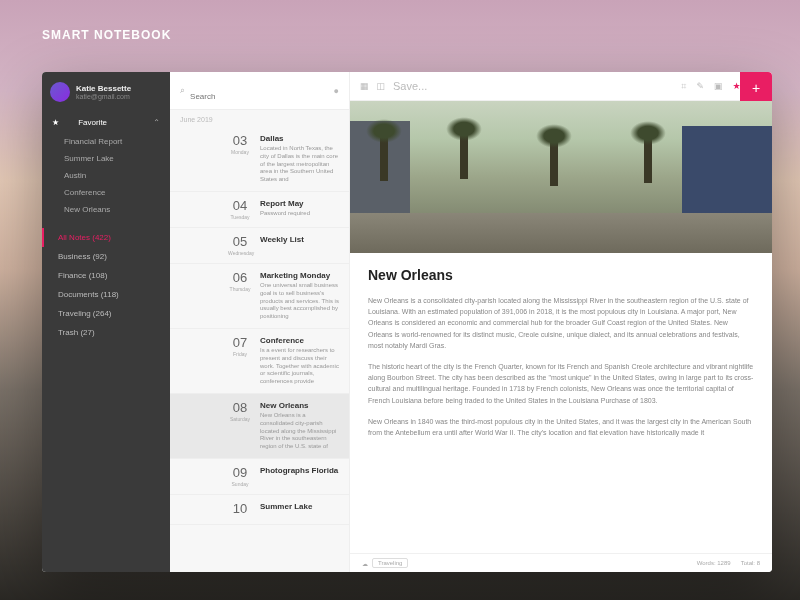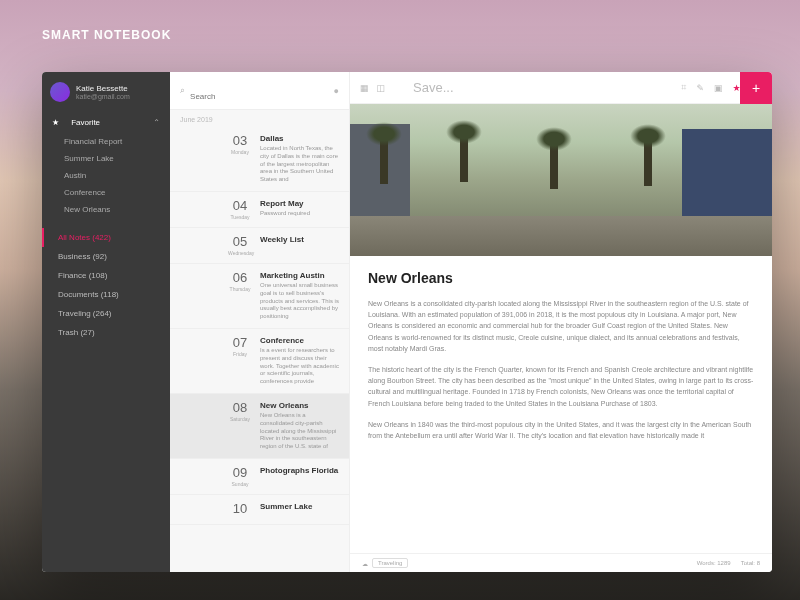--- a/index.html
+++ b/index.html
@@ -10,25 +10,25 @@
 }
 .app-title { position: absolute; top: 28px; left: 42px; color: #fff; font-size: 12px; font-weight: 600; letter-spacing: 1px; }
 .window {
   position: absolute; top: 72px; left: 42px; right: 28px; bottom: 28px;
   background: #fff; border-radius: 4px; overflow: hidden; display: flex;
   box-shadow: 0 20px 60px rgba(0,0,0,0.35);
 }
 .sidebar { width: 128px; background: #3a3a3a; color: #ccc; display: flex; flex-direction: column; font-size: 8px; }
 .user { display: flex; align-items: center; gap: 6px; padding: 10px 8px; }
 .avatar { width: 20px; height: 20px; border-radius: 50%; background: linear-gradient(135deg,#6a5acd,#8a2be2); flex-shrink: 0; }
-.user-name { color: #eee; font-size: 8px; font-weight: 400; }
+.user-name { color: #eee; font-size: 8px; font-weight: 700; }
 .user-email { color: #888; font-size: 7px; }
 .fav-header { display: flex; align-items: center; justify-content: space-between; padding: 6px 10px; cursor: pointer; }
 .fav-header .star { color: #fff; font-size: 8px; }
-.fav-header .label { color: #fff; font-size: 8px; flex: 1; margin-left: 12px; }
+.fav-header .label { color: #fff; font-size: 8px; flex: 1; margin-left: 19px; }
 .fav-header .chev { color: #aaa; font-size: 8px; }
 .fav-item { padding: 4px 10px 4px 22px; color: #aaa; font-size: 8px; cursor: pointer; }
 .cat-item { padding: 5px 10px 5px 14px; color: #bbb; font-size: 8px; cursor: pointer; border-left: 2px solid transparent; }
 .cat-item.active { color: #e91e63; border-left-color: #e91e63; }
 .catgap { height: 10px; }
 
 .midcol { width: 180px; background: #f7f7f7; border-right: 1px solid #eee; display: flex; flex-direction: column; }
 .search-row { display: flex; align-items: center; padding: 8px 10px; background: #fff; border-bottom: 1px solid #eee; }
 .search-icon { color: #aaa; font-size: 9px; margin-right: 5px; }
 .search-input { flex: 1; border: none; outline: none; font-size: 8px; color: #888; background: transparent; margin-top: 12px; }
@@ -41,21 +41,21 @@
 .note-day { font-size: 13px; color: #666; font-weight: 300; line-height: 1; }
 .note-dow { font-size: 5px; color: #aaa; margin-top: 2px; }
 .note-body { flex: 1; min-width: 0; }
 .note-title { font-size: 8px; color: #333; font-weight: 600; margin-bottom: 2px; }
 .note-snip { font-size: 6px; color: #999; line-height: 1.3; }
 
 .main { flex: 1; background: #fff; display: flex; flex-direction: column; position: relative; }
 .toolbar { display: flex; align-items: center; padding: 8px 10px; border-bottom: 1px solid #f0f0f0; gap: 10px; }
 .tb-left { display: flex; gap: 8px; align-items: center; }
 .tb-ico { color: #bbb; font-size: 9px; cursor: pointer; }
-.tb-save { color: #bbb; font-size: 13px; margin-left: 20px; }
+.tb-save { color: #bbb; font-size: 11px; margin-left: 0; }
 .tb-right { margin-left: auto; display: flex; gap: 10px; align-items: center; }
 .tb-star { color: #e91e63; }
 .add-btn { position: absolute; top: 0; right: 0; width: 32px; height: 32px; background: #e91e63; color: #fff; display: flex; align-items: center; justify-content: center; font-size: 14px; cursor: pointer; }
 
 .hero { height: 152px; background: linear-gradient(180deg, #c9d4c0 0%, #b5c7aa 25%, #9ca68a 50%, #6a6e5a 100%); position: relative; overflow: hidden; }
 .palm { position: absolute; width: 8px; height: 50px; background: #3a3826; }
 .palm::after { content: ""; position: absolute; top: -12px; left: -14px; width: 36px; height: 24px; background: radial-gradient(ellipse, #3e4a2e 40%, transparent 70%); }
 .road { position: absolute; bottom: 0; left: 0; right: 0; height: 40px; background: linear-gradient(180deg, #8a8678 0%, #6e6a5c 100%); }
 .bldg { position: absolute; background: #4a5560; }
 
@@ -138,21 +138,21 @@
             <div class="note-body">
               <div class="note-title">Weekly List</div>
             </div>
           </div>
           <div class="note-item">
             <div class="note-date">
               <div class="note-day">06</div>
               <div class="note-dow">Thursday</div>
             </div>
             <div class="note-body">
-              <div class="note-title">Marketing Austin</div>
+              <div class="note-title">Marketing Monday</div>
               <div class="note-snip">One universal small business goal is to sell business's products and services. This is usually best accomplished by positioning</div>
             </div>
           </div>
           <div class="note-item">
             <div class="note-date">
               <div class="note-day">07</div>
               <div class="note-dow">Friday</div>
             </div>
             <div class="note-body">
               <div class="note-title">Conference</div>

